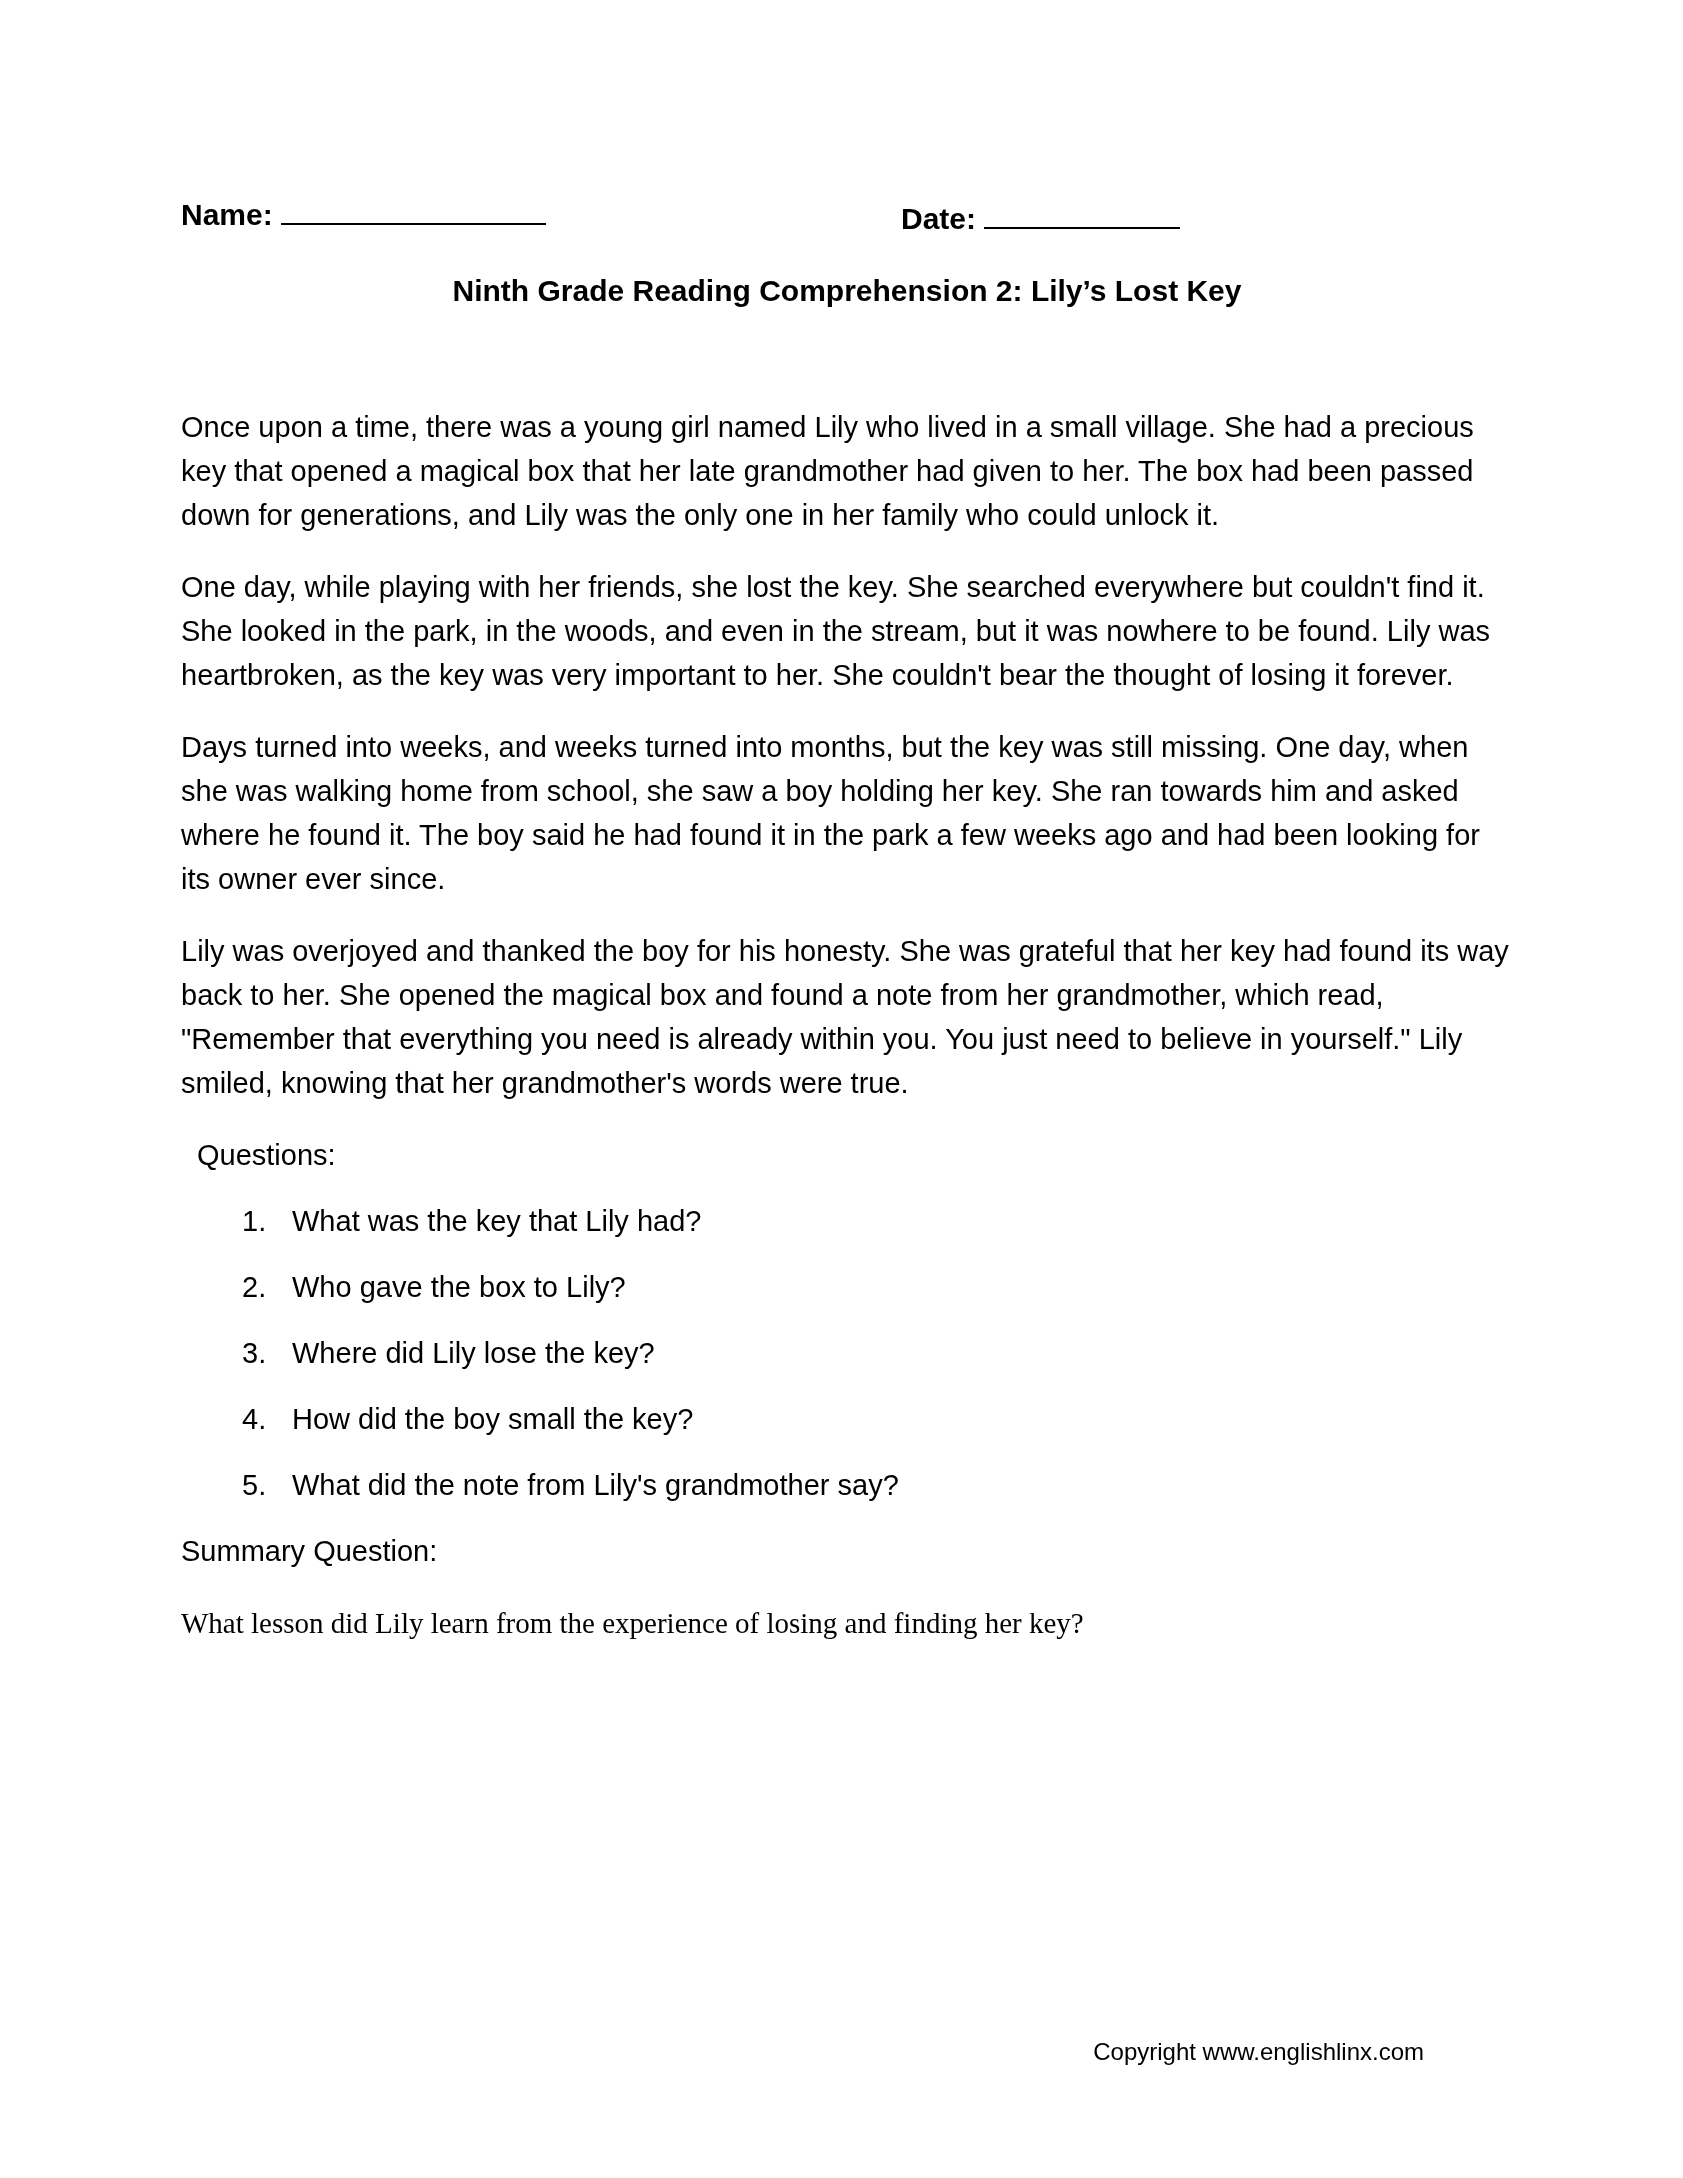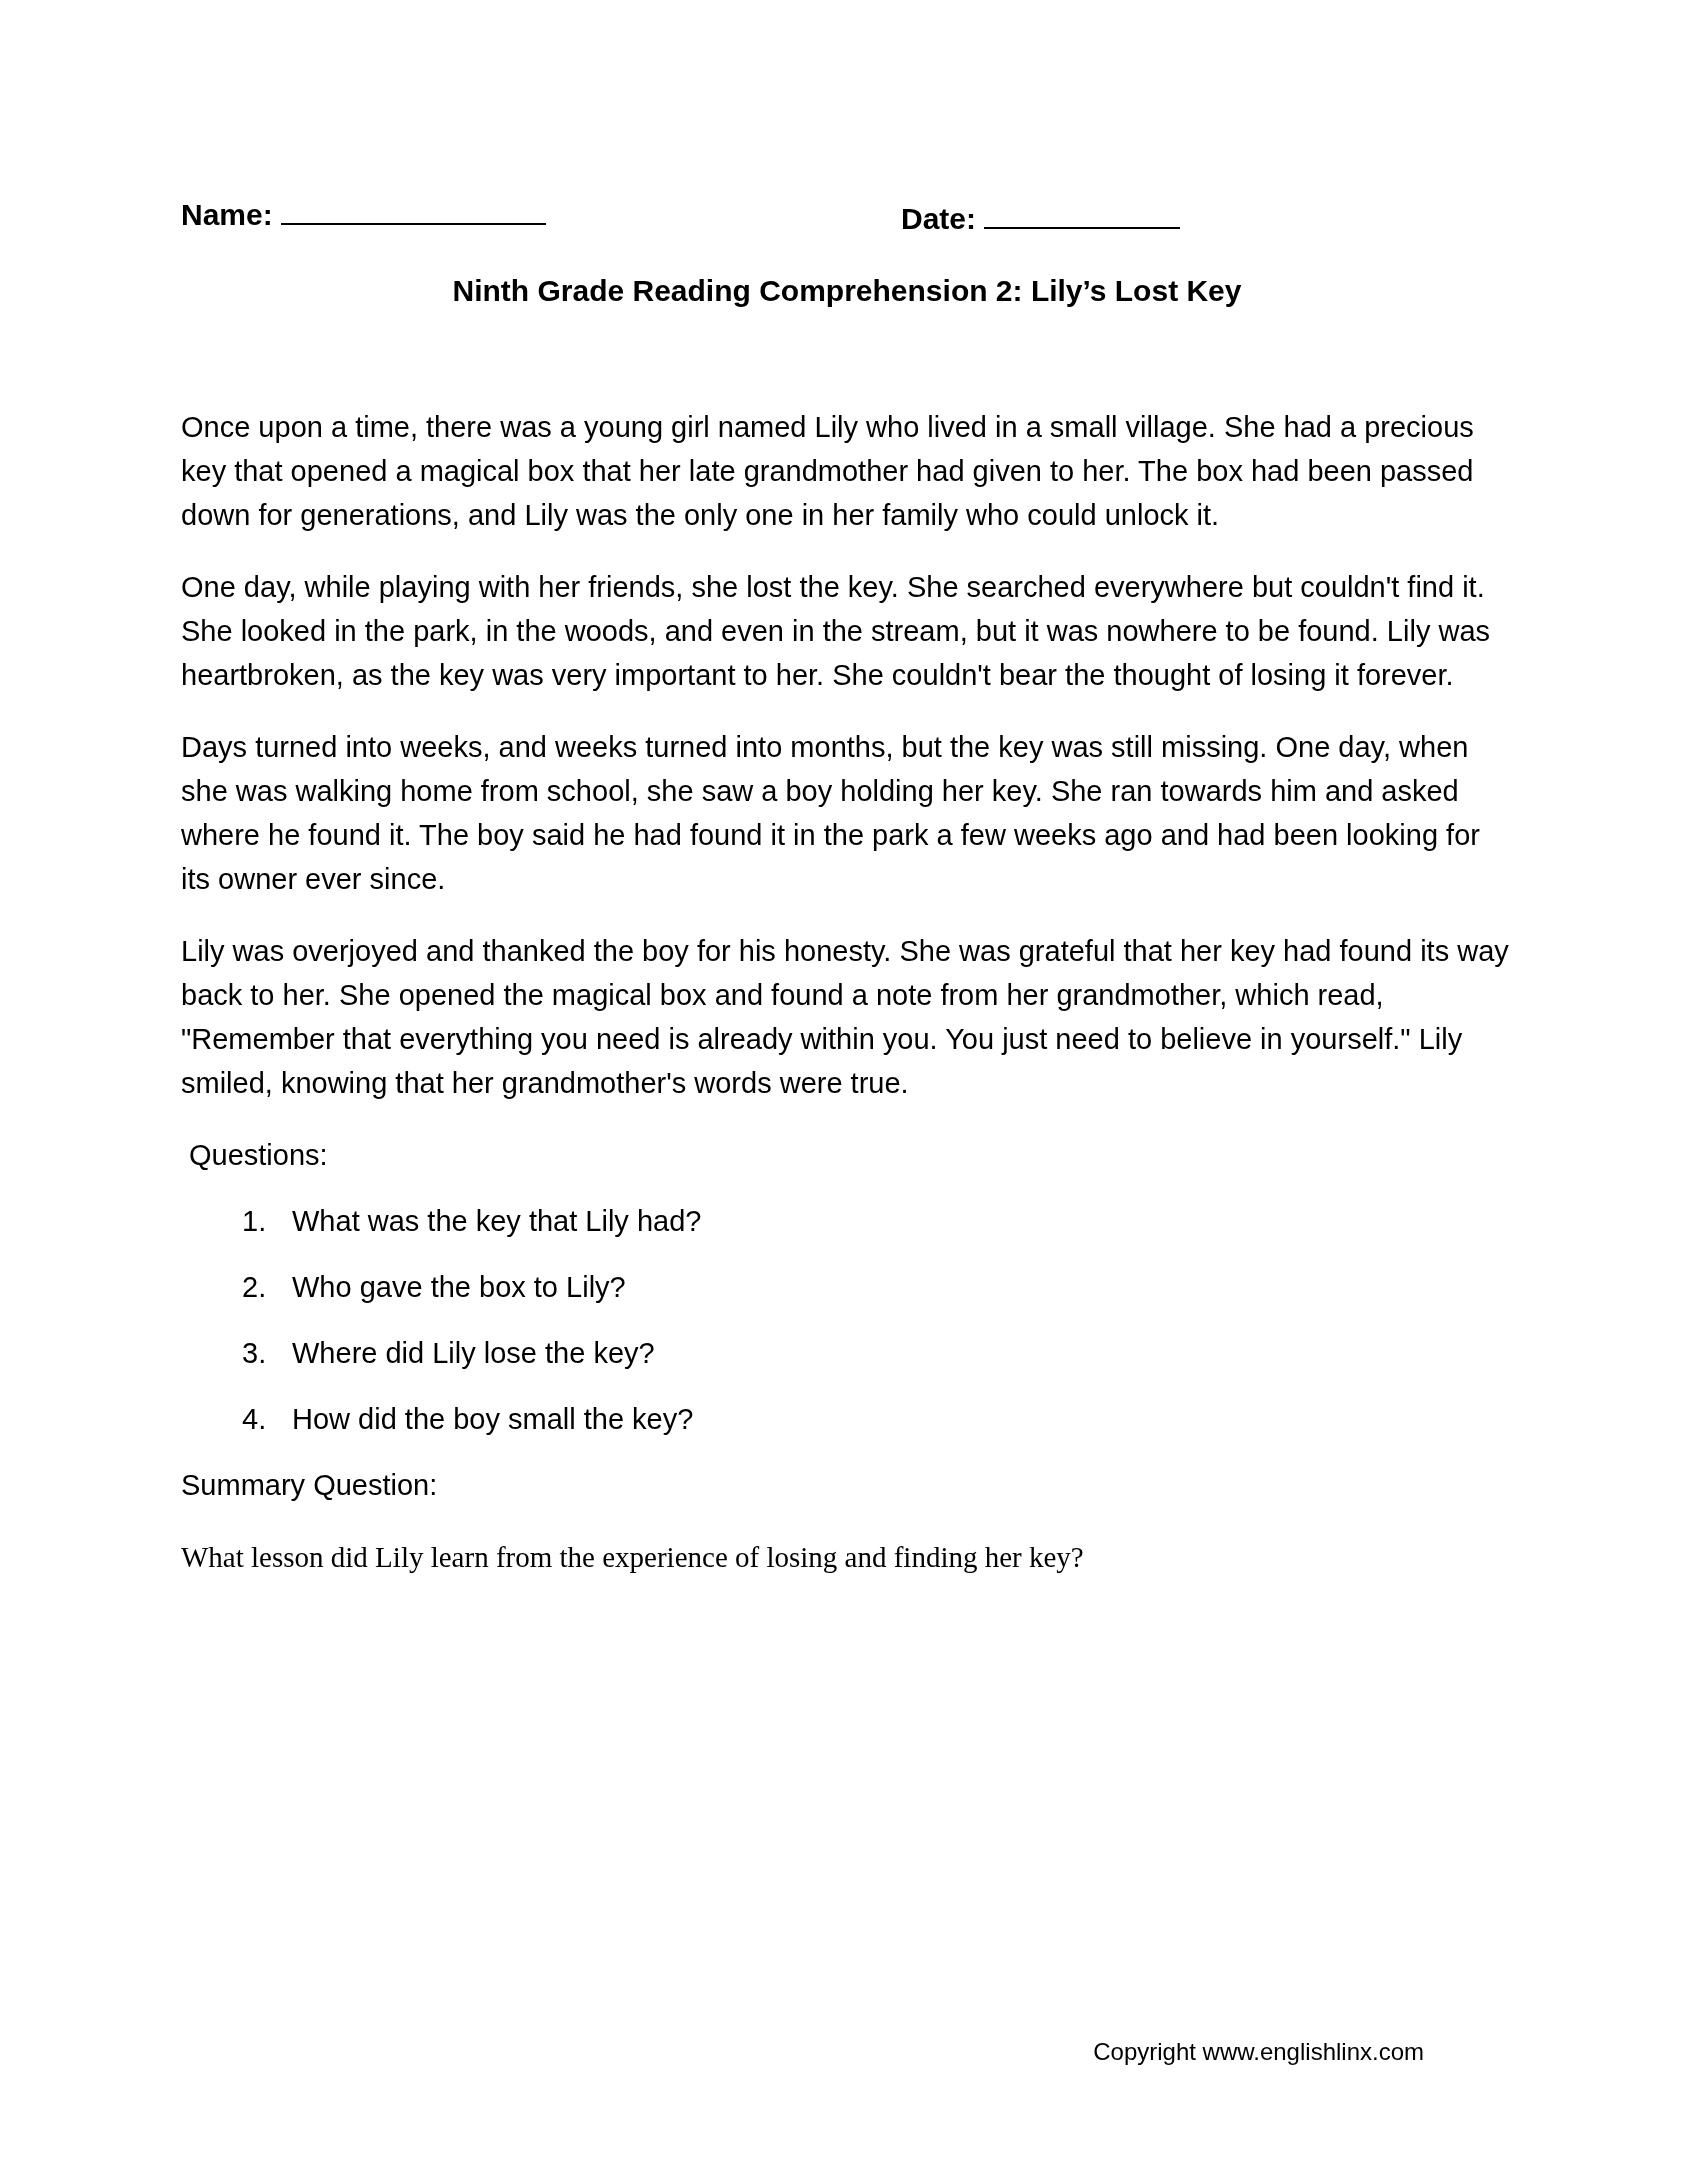--- a/index.html
+++ b/index.html
@@ -60,21 +60,21 @@
     text-align: center;
     line-height: 44px;
   }
   .doc-title + .para {
     margin-top: 92px;
   }
   .para {
     margin: 0 0 28px 0;
   }
   .q-label {
-    margin: 0 0 22px 8px;
+    margin: 0 0 22px 16px;
   }
   .q-list {
     margin: 0;
     padding: 0;
     list-style: none;
   }
   .q-item {
     margin: 0 0 22px 61px;
   }
   .q-num {
@@ -127,20 +127,23 @@
       </li>
       <li class="q-item">
         <span class="q-num">2.</span><span>Who gave the box to Lily?</span>
       </li>
       <li class="q-item">
         <span class="q-num">3.</span><span>Where did Lily lose the key?</span>
       </li>
       <li class="q-item">
         <span class="q-num">4.</span><span>How did the boy small the key?</span>
       </li>
+      <li class="q-item">
+        <span class="q-num">5.</span><span>What did the note from Lily's grandmother say?</span>
+      </li>
     </ol>
 
     <p class="summary-label">Summary Question:</p>
     <p class="summary-question">What lesson did Lily learn from the experience of losing and finding her key?</p>
 
   </div>
 
   <div class="footer">Copyright www.englishlinx.com</div>
 </div>
 

